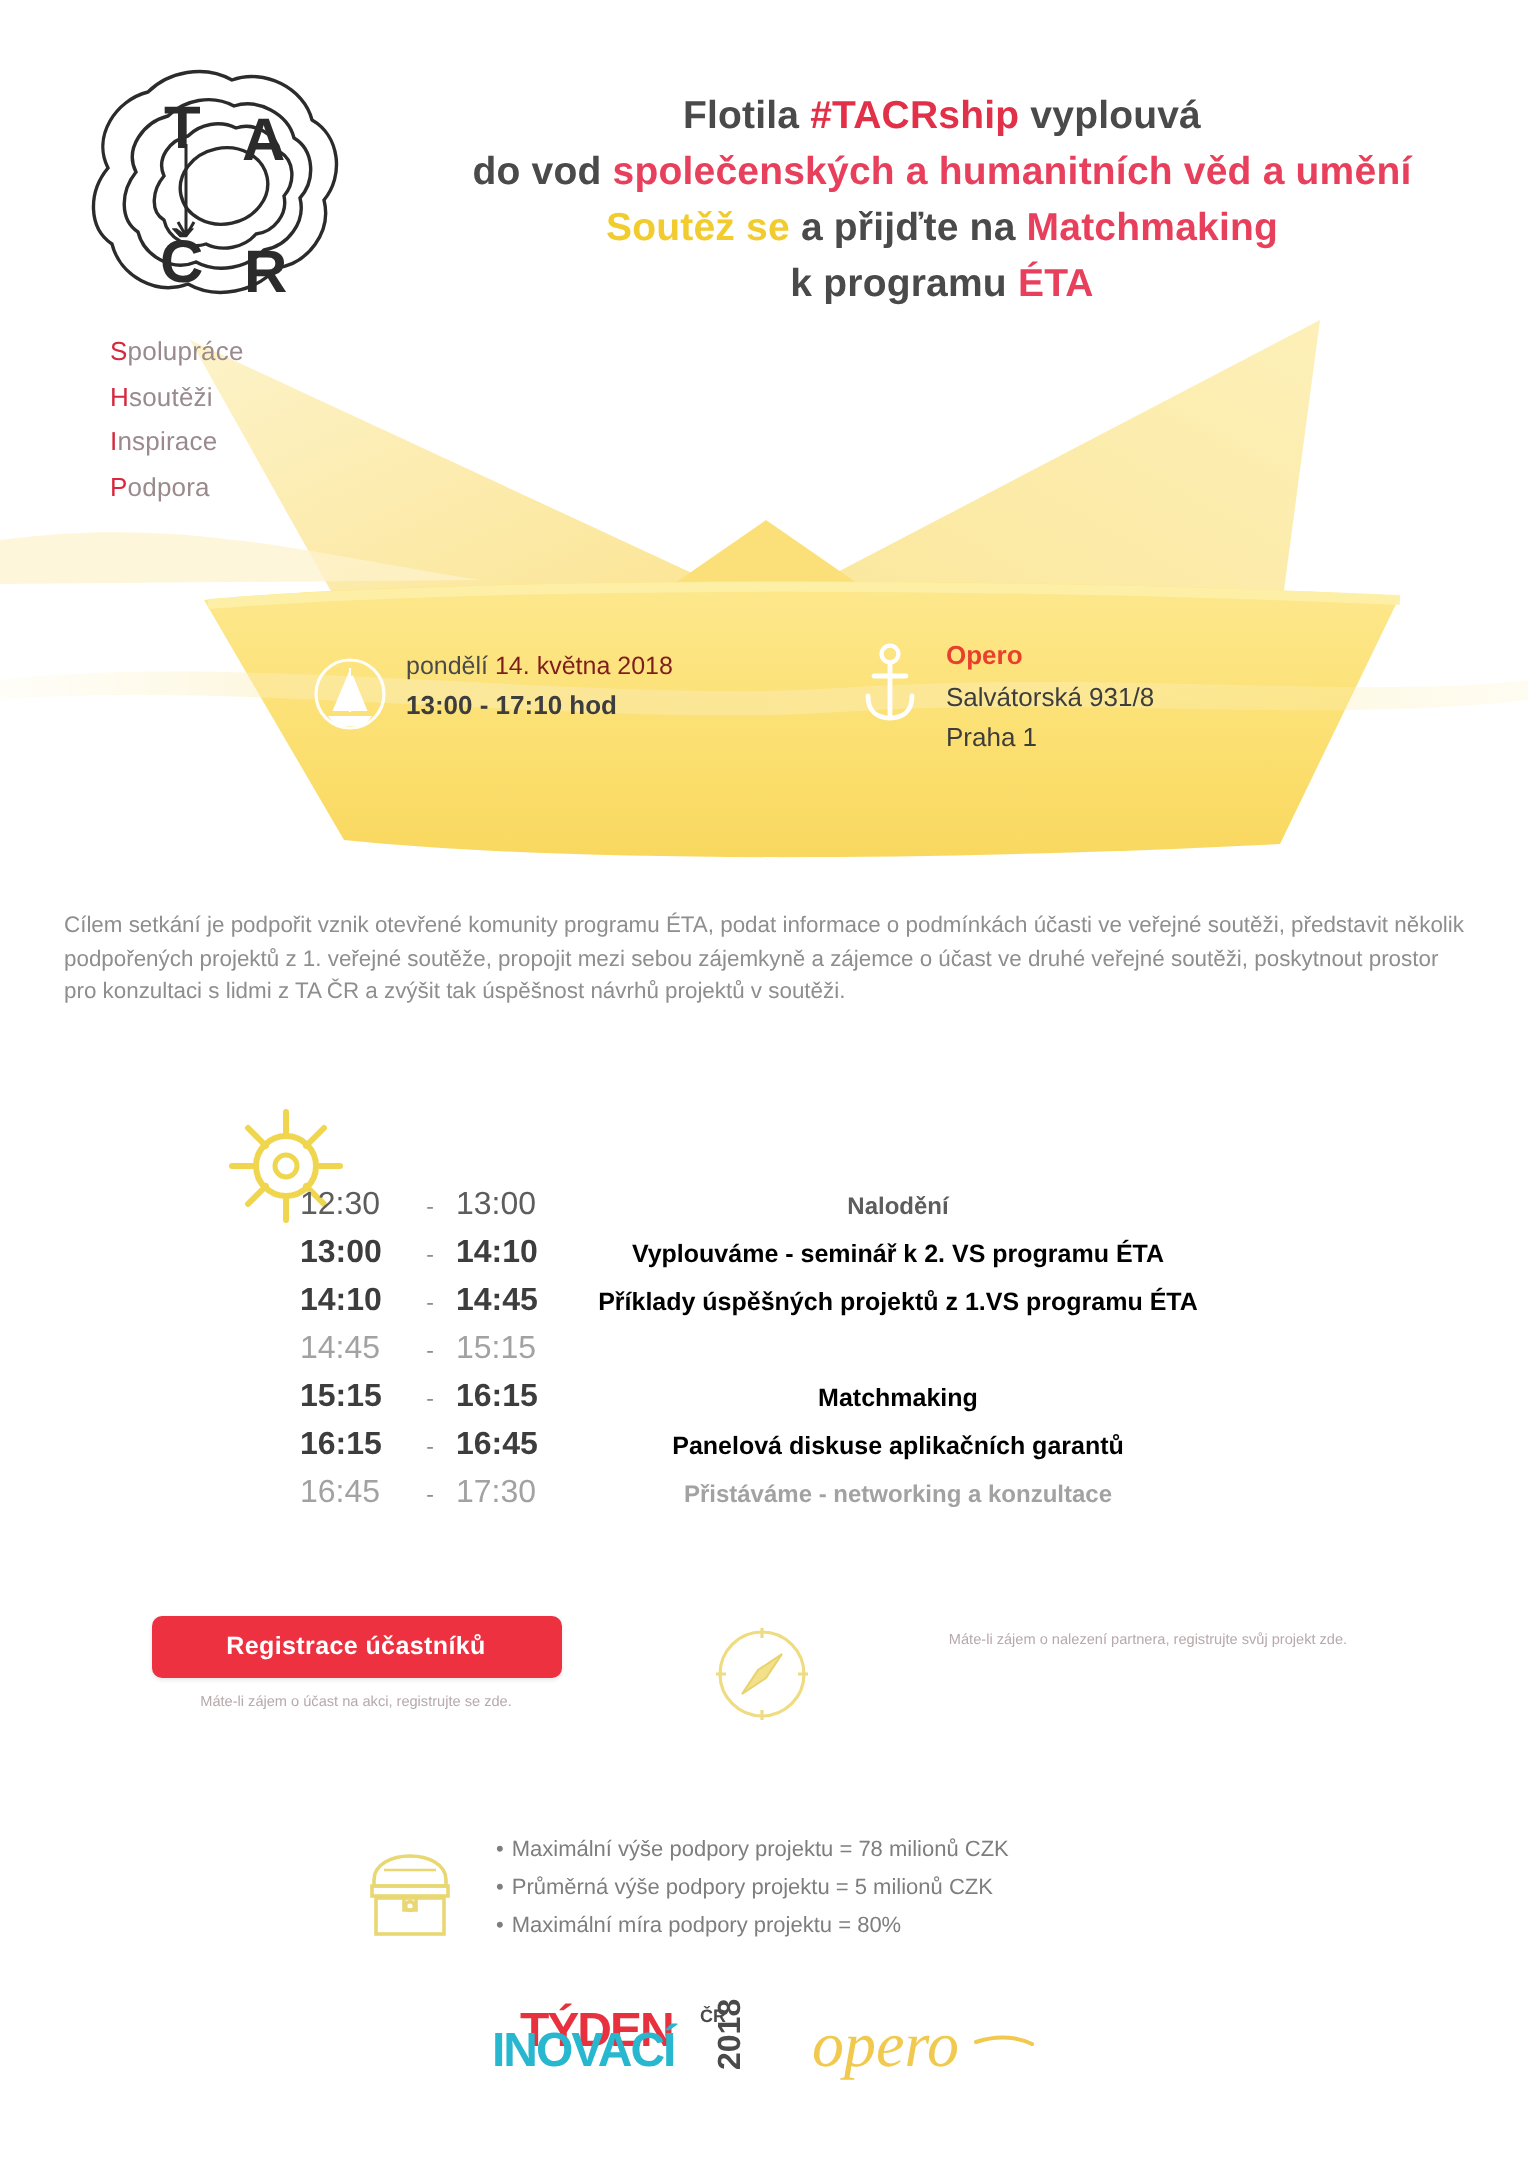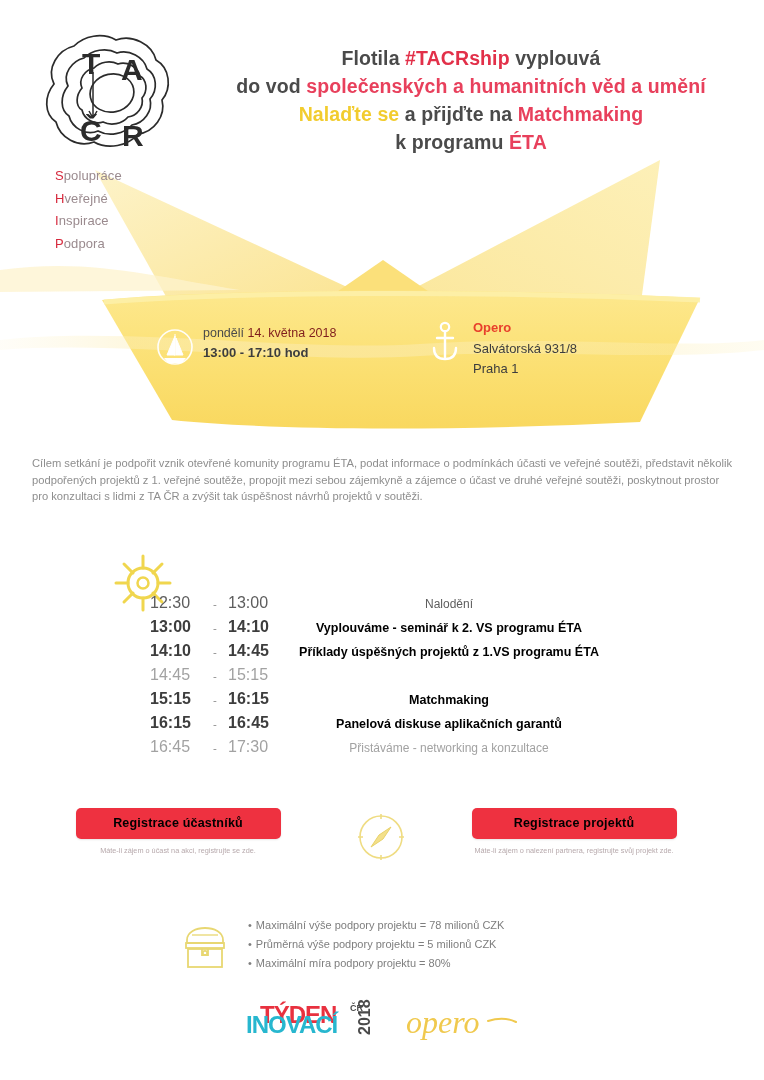--- a/index.html
+++ b/index.html
@@ -180,20 +180,21 @@
     text-align: center;
     font-size: 11.5px;
     color: #8d8d8d;
   }
   .sc-title {
     flex: 1;
     text-align: center;
     font-size: 12px;
     color: #5d5d5d;
     padding-right: 12px;
+    font-weight: bold;
   }
   .sched-row.em .sc-start,
   .sched-row.em .sc-end {
     font-weight: bold;
     color: #3d3d3d;
   }
   .sched-row.em .sc-title {
     font-weight: bold;
     font-size: 12.5px;
     color: #000000;
@@ -221,21 +222,21 @@
   .cta-left  { left: 68px; }
   .cta-right { left: 464px; }
   .cta-btn {
     display: block;
     width: 205px;
     margin: 0 auto;
     padding: 8px 6px 9px;
     border: none;
     border-radius: 5px;
     background: #ee3140;
-    color: #000000;
+    color: #ffffff;
     font-family: "Liberation Sans", sans-serif;
     font-size: 12.5px;
     font-weight: bold;
     letter-spacing: 0.2px;
     cursor: pointer;
     box-shadow: 0 1px 2px rgba(0,0,0,0.10);
   }
   .cta-note {
     margin-top: 6px;
     font-size: 7.3px;
@@ -328,21 +329,21 @@
         <text x="44" y="113">Č</text>
         <text x="86" y="118">R</text>
       </g>
       <path d="M57 44 L57 90 M57 90 L53 83 M57 90 L61 83" fill="none" stroke="#2b2b2b" stroke-width="1.5"></path>
     </svg>
   </div>
 
   <div class="headline">
     <div class="hl-line"><span>Flotila </span><span class="hl-red">#TACRship</span><span> vyplouvá</span></div>
     <div class="hl-line"><span>do vod </span><span class="hl-pink">společenských a humanitních věd a umění</span></div>
-    <div class="hl-line"><span class="hl-yellow">Nalaďte se</span><span>  a přijďte na </span><span class="hl-pink">Matchmaking</span></div>
+    <div class="hl-line"><span class="hl-yellow">Soutěž se</span><span>  a přijďte na </span><span class="hl-pink">Matchmaking</span></div>
     <div class="hl-line"><span>k programu </span><span class="hl-pink">ÉTA</span></div>
   </div>
 </div>
 
 <div class="boat-wrap">
   <svg width="764" height="280" viewBox="0 0 764 280" xmlns="http://www.w3.org/2000/svg">
     <defs>
       <linearGradient id="sailL" x1="0" y1="0" x2="1" y2="1">
         <stop offset="0%" stop-color="#fdf3c9"></stop>
         <stop offset="100%" stop-color="#fbe493"></stop>
@@ -409,21 +410,21 @@
     <div class="ev-text">
       <div class="ev-venue">Opero</div>
       <div class="ev-addr">Salvátorská 931/8</div>
       <div class="ev-addr">Praha 1</div>
     </div>
   </div>
 </div>
 
 <div class="keywords">
   <div class="keyword"><span class="cap">S</span><span>polupráce</span></div>
-  <div class="keyword"><span class="cap">H</span><span>veřejné</span></div>
+  <div class="keyword"><span class="cap">H</span><span>soutěži</span></div>
   <div class="keyword"><span class="cap">I</span><span>nspirace</span></div>
   <div class="keyword"><span class="cap">P</span><span>odpora</span></div>
 </div>
 
 <div class="description">
   <div>Cílem setkání je podpořit vznik otevřené komunity programu ÉTA, podat informace o podmínkách účasti ve veřejné soutěži, představit několik podpořených projektů z 1. veřejné soutěže, propojit mezi sebou zájemkyně a zájemce o účast ve druhé veřejné soutěži, poskytnout prostor pro konzultaci s lidmi z TA ČR a zvýšit tak úspěšnost návrhů projektů v soutěži.</div>
 </div>
 
 <div class="schedule">
   <div class="wheel-icon">
@@ -492,21 +493,20 @@
     <svg width="58" height="58" viewBox="0 0 58 58" xmlns="http://www.w3.org/2000/svg">
       <g stroke="#efdc82" fill="none" stroke-width="1.6">
         <circle cx="29" cy="29" r="21"></circle>
         <path d="M29 6 L29 11 M29 47 L29 52 M6 29 L11 29 M47 29 L52 29"></path>
       </g>
       <path d="M39 19 L31 31 L19 39 L27 27 Z" fill="#f3e08a" stroke="#e8d26a" stroke-width="1"></path>
     </svg>
   </div>
 
   <div class="cta-col cta-right">
-    <button class="cta-btn">Registrace projektů</button>
     <div class="cta-note">Máte-li zájem o nalezení partnera, registrujte svůj projekt zde.</div>
   </div>
 </div>
 
 <div class="facts">
   <div class="chest-icon">
     <svg width="50" height="48" viewBox="0 0 50 48" xmlns="http://www.w3.org/2000/svg">
       <g fill="none" stroke="#e8d772" stroke-width="1.8">
         <path d="M7 16 C7 8 16 4 25 4 C34 4 43 8 43 16 L43 19 L7 19 Z"></path>
         <rect x="6" y="19" width="38" height="5"></rect>

